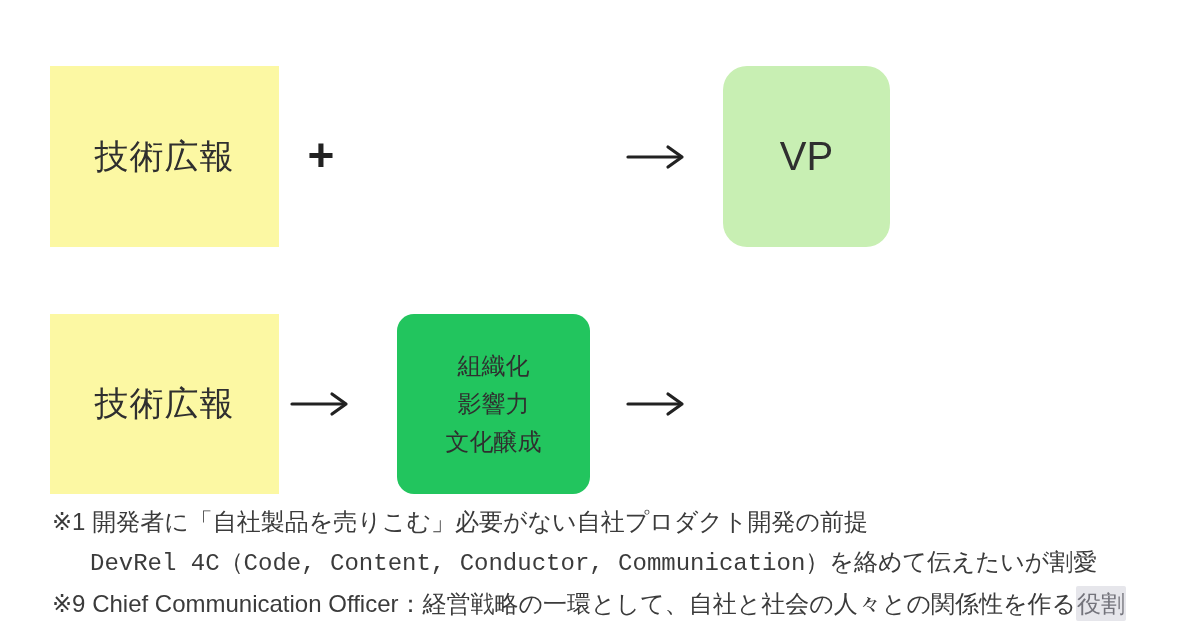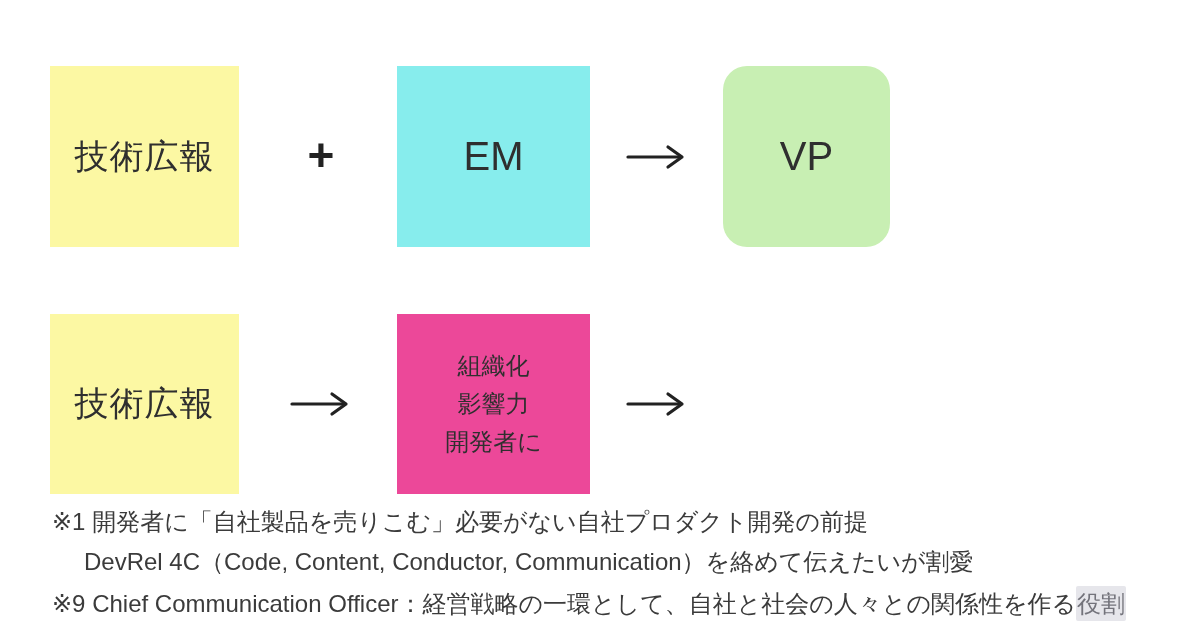--- a/index.html
+++ b/index.html
@@ -25,21 +25,21 @@
     text-align: center;
     color: #2f2f2f;
   }
   .node .label-lg { font-size: 34px; letter-spacing: 1px; }
   .node .label-xl { font-size: 40px; }
   .node .line-sm  { font-size: 24px; line-height: 38px; }
   .node .line-md  { font-size: 27px; line-height: 40px; }
 
   
   .r1 { top: 66px; height: 181px; }
-  .c1 { left: 50px;  width: 189px; }
+  .c1 { left: 50px;  width: 229px; }
   .c2 { left: 397px; width: 193px; }
   .c3 { left: 723px; width: 167px; border-radius: 24px; }
   
   .r2 { top: 314px; height: 180px; }
 
   .connector {
     position: absolute;
     display: flex;
     align-items: center;
     justify-content: center;
@@ -58,43 +58,40 @@
   .notes {
     position: absolute;
     left: 0;
     top: 0;
     width: 1200px;
     font-size: 24px;
     color: #3b3b3b;
   }
   .note-line { position: absolute; white-space: nowrap; margin-left: 32px; }
   .note-1a { left: 20px; top: 506px; }
-  .note-1b { left: 52px; top: 546px; }
+  .note-1b { left: 58px; top: 546px; font-family: Liberation Mono, monospace; }
   .note-2  { left: 20px; top: 588px; }
   .hl {
     border-radius: 2px;
     padding: 4px 1px;
   }
 </style>
 </head>
 <body>
 
 <div class="canvas">
 
   <div class="node r1 c1" style="background-color: rgb(252, 248, 163);">
     <span class="label-lg">技術広報</span>
   </div>
 
   <div class="connector r1 gap-a">
     <span class="plus-sign">+</span>
   </div>
 
-  <div class="node r1 c2" style="background-color: rgb(135, 237, 237);">
-    <span class="label-xl">EM</span>
-  </div>
 
   <div class="connector r1 gap-b">
     <svg class="arrow-svg" width="62" height="26" viewBox="0 0 62 26">
       <line x1="2" y1="13" x2="54" y2="13" stroke="#222222" stroke-width="3.2" stroke-linecap="round"></line>
       <polyline points="42,3 56,13 42,23" fill="none" stroke="#222222" stroke-width="3.2" stroke-linecap="round" stroke-linejoin="round"></polyline>
     </svg>
   </div>
 
   <div class="node r1 c3" style="background-color: rgb(200, 239, 179);">
     <span class="label-xl">VP</span>
@@ -104,24 +101,24 @@
     <span class="label-lg">技術広報</span>
   </div>
 
   <div class="connector r2 gap-a">
     <svg class="arrow-svg" width="62" height="26" viewBox="0 0 62 26">
       <line x1="2" y1="13" x2="54" y2="13" stroke="#222222" stroke-width="3.2" stroke-linecap="round"></line>
       <polyline points="42,3 56,13 42,23" fill="none" stroke="#222222" stroke-width="3.2" stroke-linecap="round" stroke-linejoin="round"></polyline>
     </svg>
   </div>
 
-  <div class="node r2 c2" style="background-color: #ec4899;">
+  <div class="node r2 c2" style="background-color: #22c55e; border-radius: 17px;">
     <span class="line-sm">組織化</span>
     <span class="line-sm">影響力</span>
-    <span class="line-sm">開発者に</span>
+    <span class="line-sm">文化醸成</span>
   </div>
 
   <div class="connector r2 gap-b">
     <svg class="arrow-svg" width="62" height="26" viewBox="0 0 62 26">
       <line x1="2" y1="13" x2="54" y2="13" stroke="#222222" stroke-width="3.2" stroke-linecap="round"></line>
       <polyline points="42,3 56,13 42,23" fill="none" stroke="#222222" stroke-width="3.2" stroke-linecap="round" stroke-linejoin="round"></polyline>
     </svg>
   </div>
 
 

